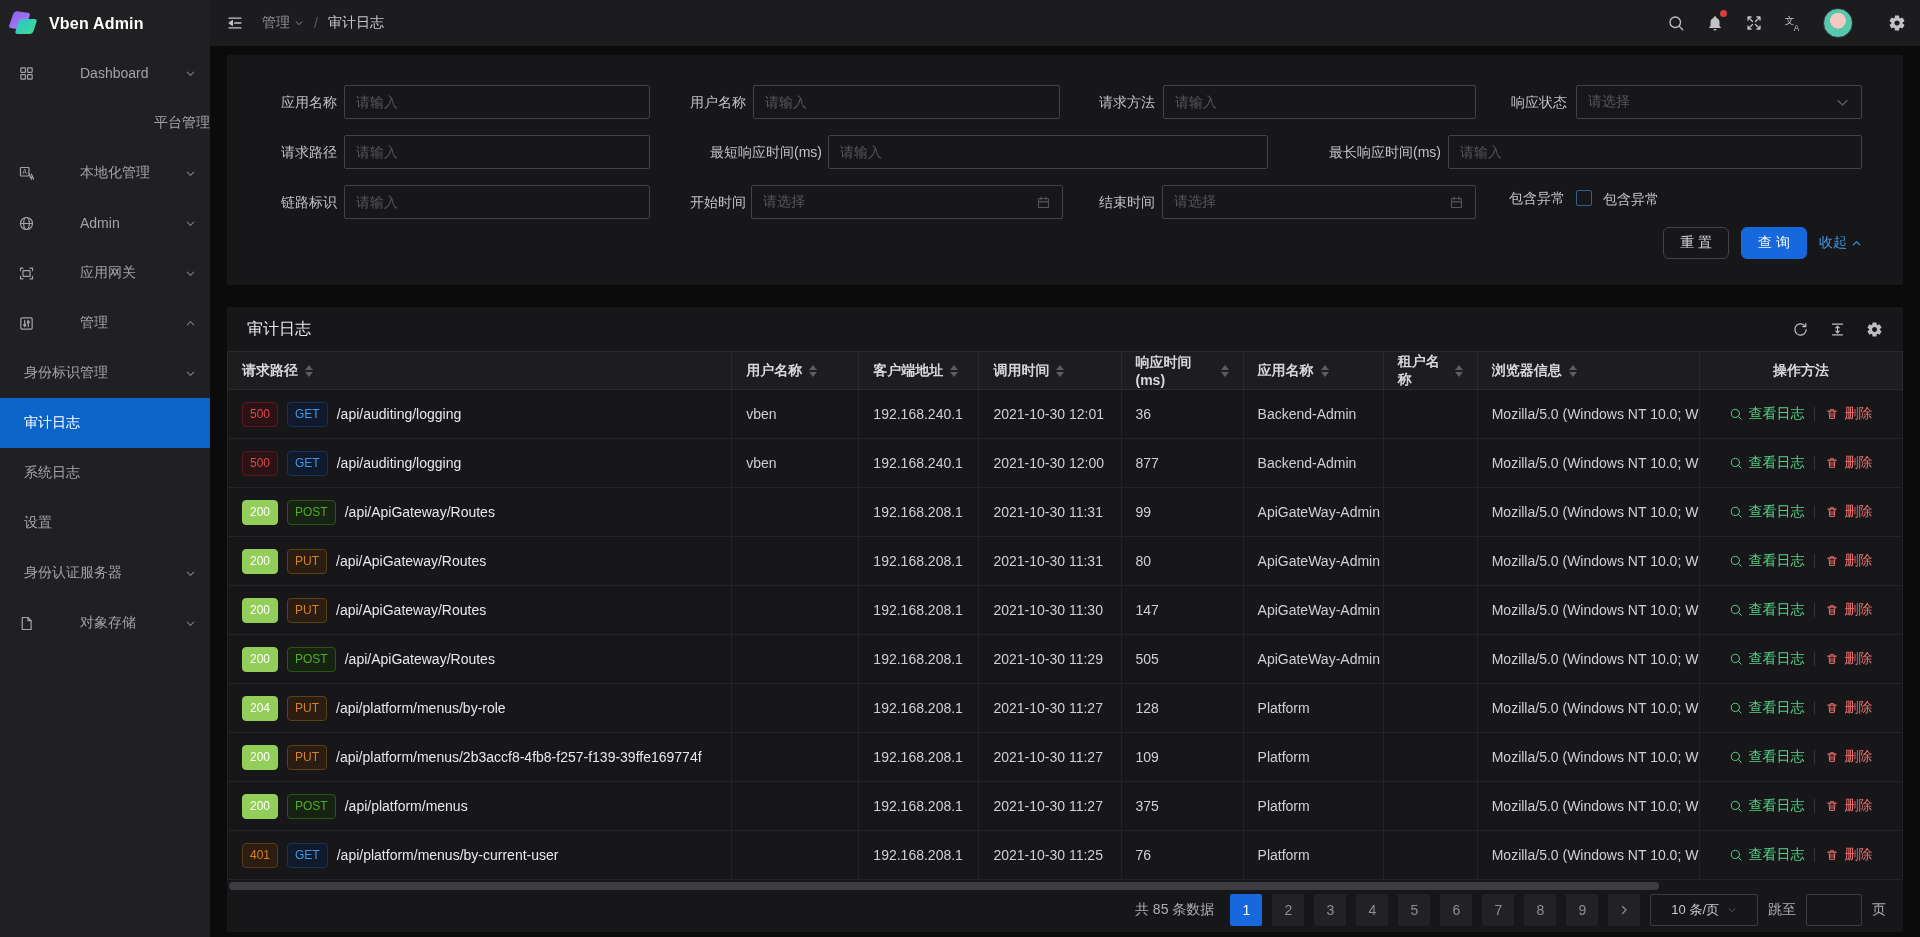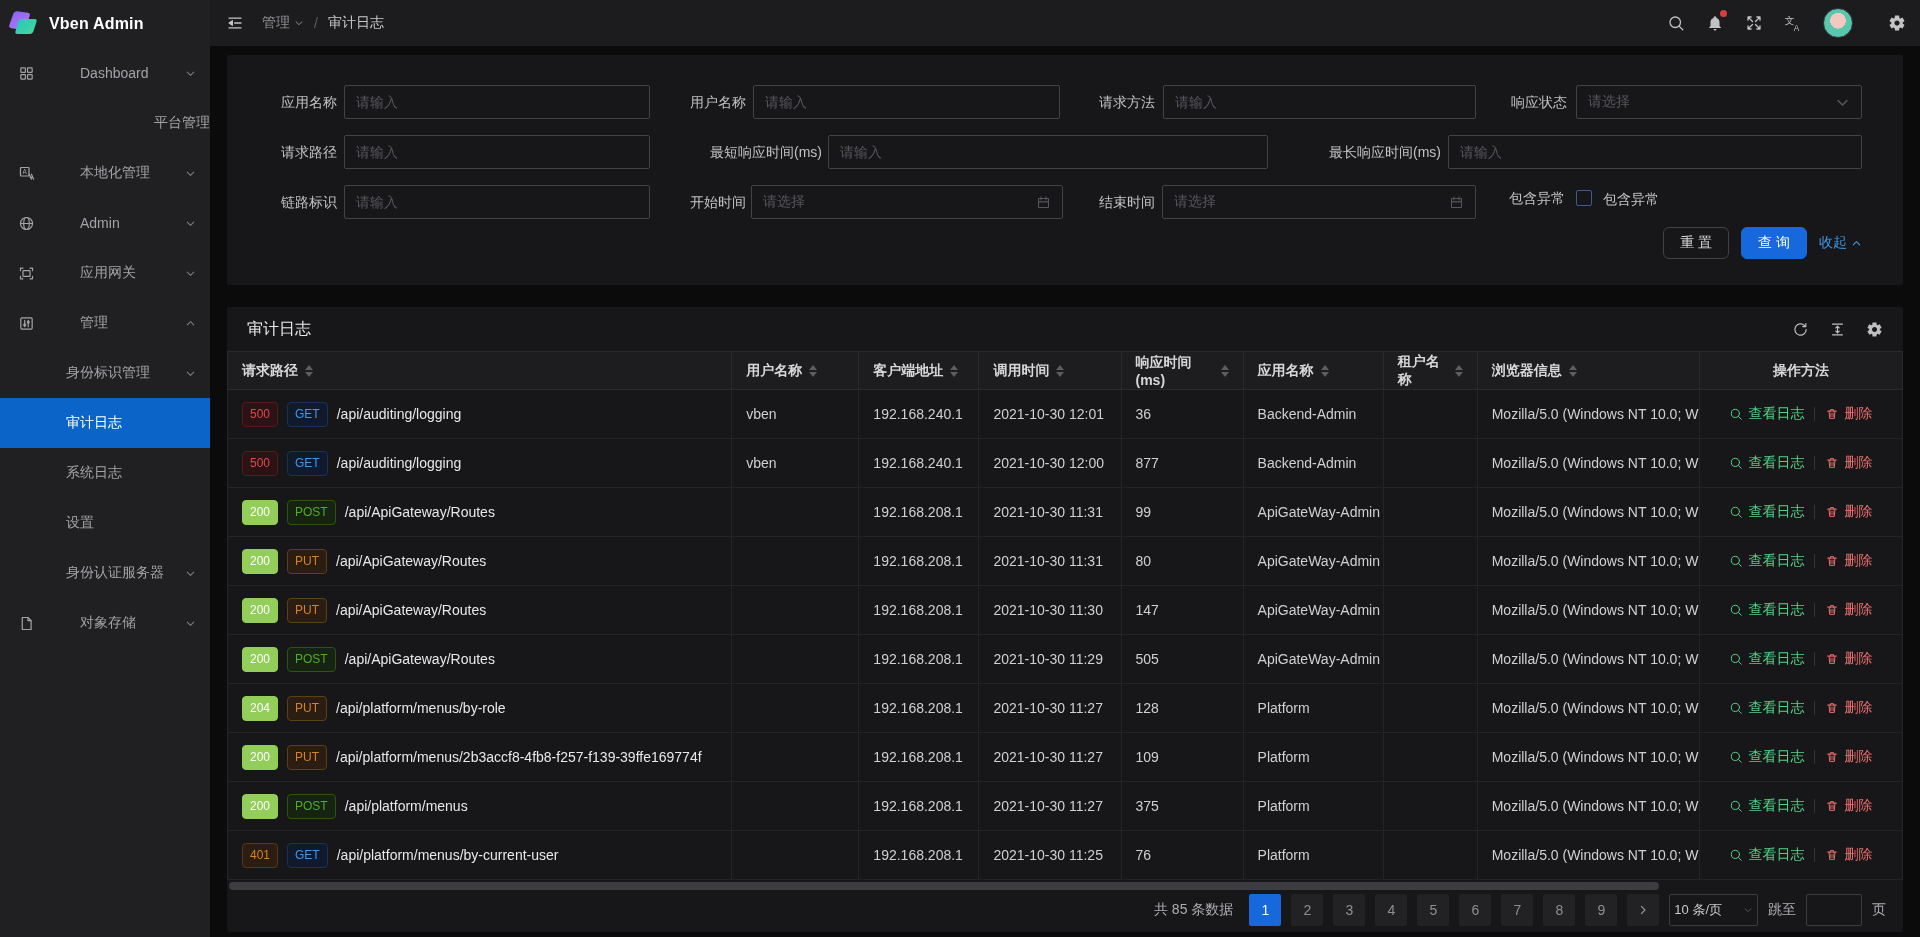--- a/index.html
+++ b/index.html
@@ -14,21 +14,21 @@
   .logo-mark .lm1 { position:absolute; left:2px; top:3px; width:17px; height:17px;
     background:linear-gradient(135deg,#8a63f2,#b07cf5); transform:skewX(-12deg) rotate(8deg); border-radius:3px;}
   .logo-mark .lm2 { position:absolute; left:8px; top:10px; width:18px; height:15px;
     background:linear-gradient(135deg,#29c8c0,#43d69a); transform:skewX(-18deg); border-radius:3px;}
   .logo-text { color:#fff; font-weight:bold; font-size:16px; margin-left:10px; letter-spacing:.2px; }
   #menu { margin-top:0; }
   .menu-item { height:50px; display:flex; align-items:center; position:relative;
     color:#a3a3a7; font-size:14px; cursor:pointer;gap:36px; }
   .menu-item.top { padding-left:18px; }
   .menu-item.top.no-icon { padding-left:24px;text-align:right; }
-  .menu-item.sub { padding-left:66px; }
+  .menu-item.sub { padding-left:24px; }
   .menu-item .i { width:17px; height:17px; color:#a3a3a7; margin-right:9px; flex:0 0 17px; }
   .menu-item .mlabel { flex:1 1 auto; white-space:nowrap; overflow:hidden; }
   .menu-item .chev { position:absolute; right:14px; width:11px; height:11px; color:#7c7c80; margin:0; }
   .menu-item.active { background:#0b64c8; color:#fff; }
   .menu-item.active .mlabel { color:#fff; }
 
   
   .main { flex:1 1 auto; display:flex; flex-direction:column; min-width:0; }
   .topbar { height:46px; background:#1c1c1f; display:flex; align-items:center;
     padding:0 14px 0 16px; flex:0 0 46px; }
@@ -114,21 +114,21 @@
   .hthumb { height:8px; width:1430px; background:#3c3c41; border-radius:4px; cursor:pointer; }
 
   .pager { height:40px; display:flex; align-items:center; justify-content:flex-end;
     gap:10px; padding:0 17px 4px; }
   .pg-total { color:#aeaeb2; font-size:14px; margin-right:6px; }
   .pg-btn { min-width:32px; height:32px; border-radius:2px; background:#222225; color:#8f8f93;
     font-size:14px; display:inline-flex; align-items:center; justify-content:center; cursor:pointer; }
   .pg-btn.active { background:#1668dc; color:#fff; }
   .pg-next .i { width:12px; height:12px; color:#8f8f93; }
   .pg-size { height:32px; border:1px solid #3c3c40; border-radius:2px; color:#c8c8cb;
-    font-size:13px; display:inline-flex; align-items:center; gap:21px; padding:0 4px; cursor:pointer; }
+    font-size:13px; display:inline-flex; align-items:center; gap:8px; padding:0 20px; cursor:pointer; }
   .pg-size .i { width:10px; height:10px; color:#55555a; }
   .pg-jump-label, .pg-jump-suffix { color:#aeaeb2; font-size:14px; }
   .pg-input { width:56px; height:32px; border:1px solid #3c3c40; border-radius:2px;
     background:transparent; color:#c8c8cb; font-size:14px; padding:0 8px; outline:none; }
 </style>
 </head>
 <body>
 
 <div class="app">
 

